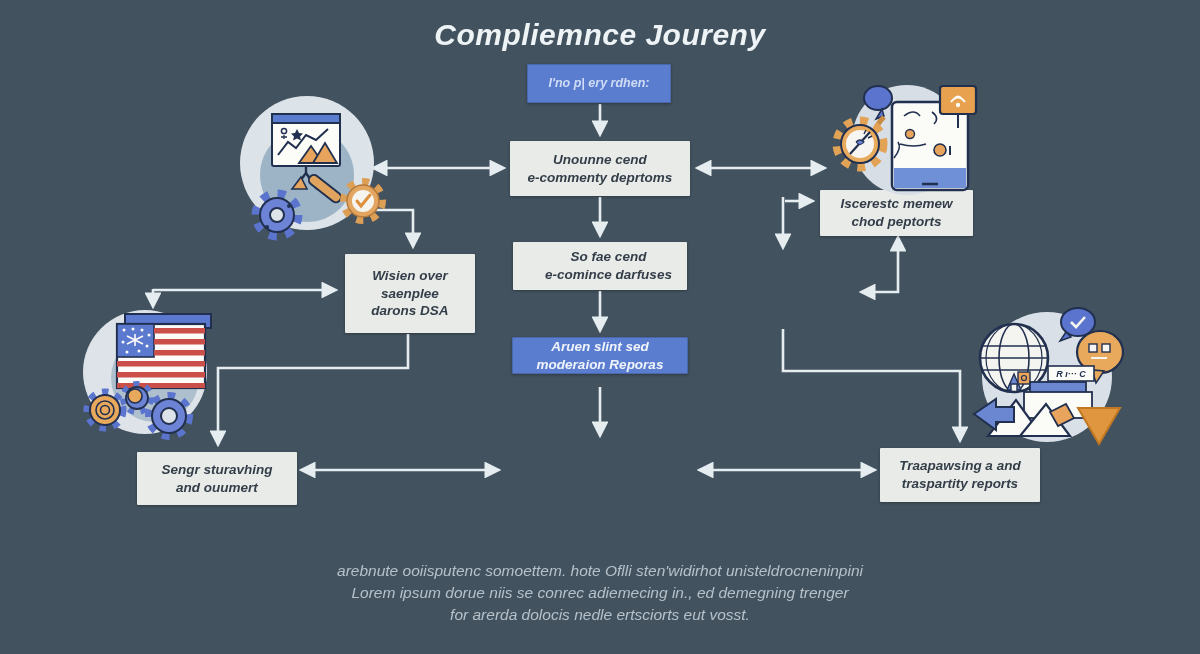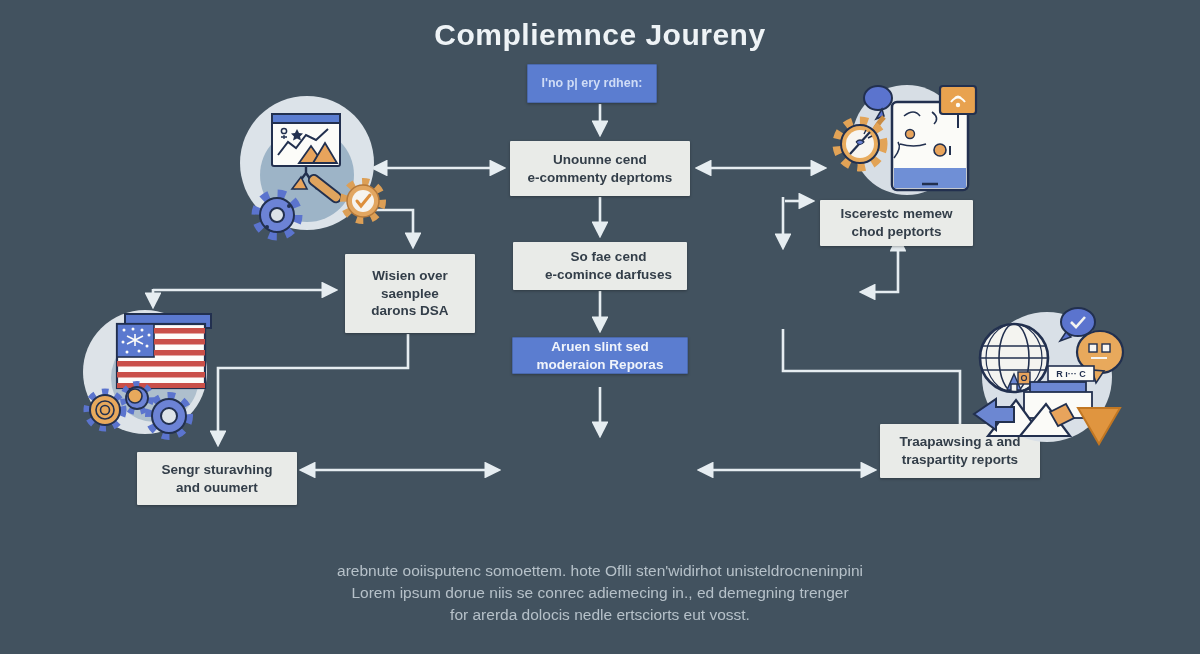--- a/index.html
+++ b/index.html
@@ -1,19 +1,20 @@
 <!DOCTYPE html>
 <html><head>
 <meta charset="utf-8">
 <style>
   html,body{margin:0;padding:0;background:#2b3540;}
   #stage{
     position:relative;width:1200px;height:654px;overflow:hidden;
     background:#42525f;
     font-family:"Liberation Sans","DejaVu Sans",sans-serif;
+    font-style:italic;
   }
   #title{
     position:absolute;top:18px;left:0;width:100%;text-align:center;
     color:#eef3f6;font-size:30px;font-weight:700;letter-spacing:.5px;
   }
   .box{
     position:absolute;display:flex;align-items:center;justify-content:center;
     background:#e9ebe8;color:#333e49;font-weight:700;font-size:13.5px;
     line-height:1.32;text-align:center;white-space:pre-line;
     box-shadow:0 1px 3px rgba(0,0,0,.3);border-radius:1px;padding:2px 6px;box-sizing:border-box;
@@ -54,36 +55,36 @@
       <polyline points="862,292 898,292 898,238" marker-start="url(#ah)" marker-end="url(#ah)"></polyline>
       <line x1="153" y1="290" x2="335" y2="290" marker-end="url(#ah)"></line>
       <line x1="153" y1="289" x2="153" y2="306" marker-end="url(#ah)"></line>
       <polyline points="408,334 408,368 218,368 218,444" marker-end="url(#ah)"></polyline>
       <polyline points="783,329 783,371 960,371 960,440" marker-end="url(#ah)"></polyline>
       <line x1="302" y1="470" x2="498" y2="470" marker-start="url(#ah)" marker-end="url(#ah)"></line>
       <line x1="700" y1="470" x2="874" y2="470" marker-start="url(#ah)" marker-end="url(#ah)"></line>
     </g>
   </svg>
 
-  <div class="box blue" id="start-box" style="left:527px;top:64px;width:130px;height:39px;">I'no p| ery rdhen:</div>
+  <div class="box blue" id="start-box" style="left:527px;top:64px;width:144px;height:39px;">I'no p| ery rdhen:</div>
   <div class="box" style="left:510px;top:141px;width:180px;height:55px;">Unounne cend
 e-commenty deprtoms</div>
   <div class="box" style="left:513px;top:242px;width:174px;height:48px;padding-left:23px;">So fae cend
 e-comince darfuses</div>
   <div class="box blue" style="left:512px;top:337px;width:176px;height:37px;">Aruen slint sed
 moderaion Reporas</div>
 
   <div class="box" style="left:345px;top:254px;width:130px;height:79px;">Wisien over
 saenplee
 darons DSA</div>
-  <div class="box" style="left:820px;top:200px;width:153px;height:46px;">Iscerestc memew
+  <div class="box" style="left:820px;top:190px;width:153px;height:46px;">Iscerestc memew
 chod peptorts</div>
   <div class="box" style="left:137px;top:452px;width:160px;height:53px;">Sengr sturavhing
 and ouumert</div>
-  <div class="box" style="left:880px;top:424px;width:160px;height:54px;">Traapawsing a and
+  <div class="box" style="left:880px;top:448px;width:160px;height:54px;">Traapawsing a and
 traspartity reports</div>
 
   <div class="icon" style="left:215px;top:93px;">
     <svg width="190" height="152" viewBox="0 0 190 152">
       <circle cx="92" cy="70" r="67" fill="#dce3e9"></circle>
       <circle cx="92" cy="82" r="47" fill="#9db4c7"></circle>
       <g>
         <rect x="57" y="21" width="68" height="52" rx="2" fill="#fcfcf9" stroke="#22304f" stroke-width="2"></rect>
         <rect x="57" y="21" width="68" height="9" fill="#5b7dd0" stroke="#22304f" stroke-width="2"></rect>
         <circle cx="69" cy="38" r="2.6" fill="none" stroke="#22304f" stroke-width="1.5"></circle>

